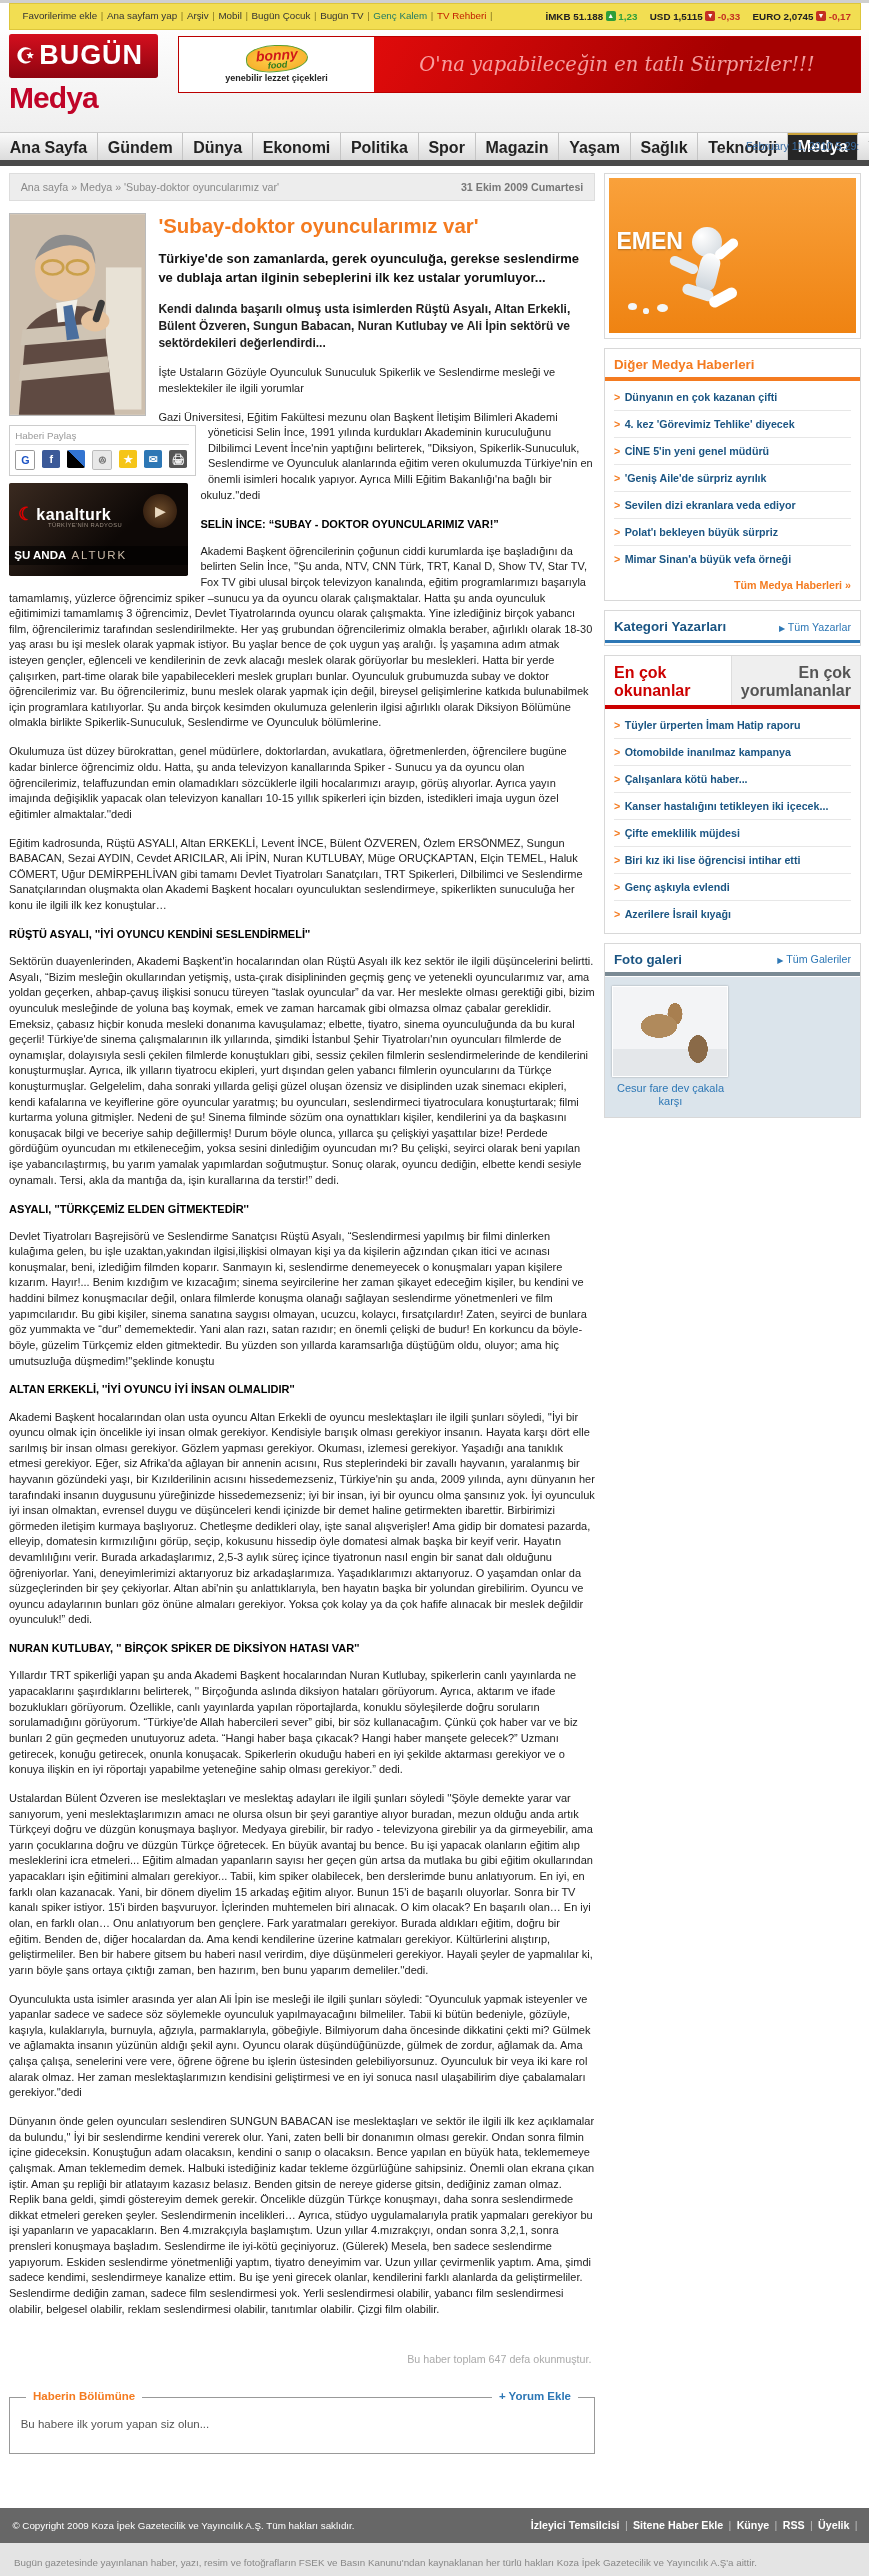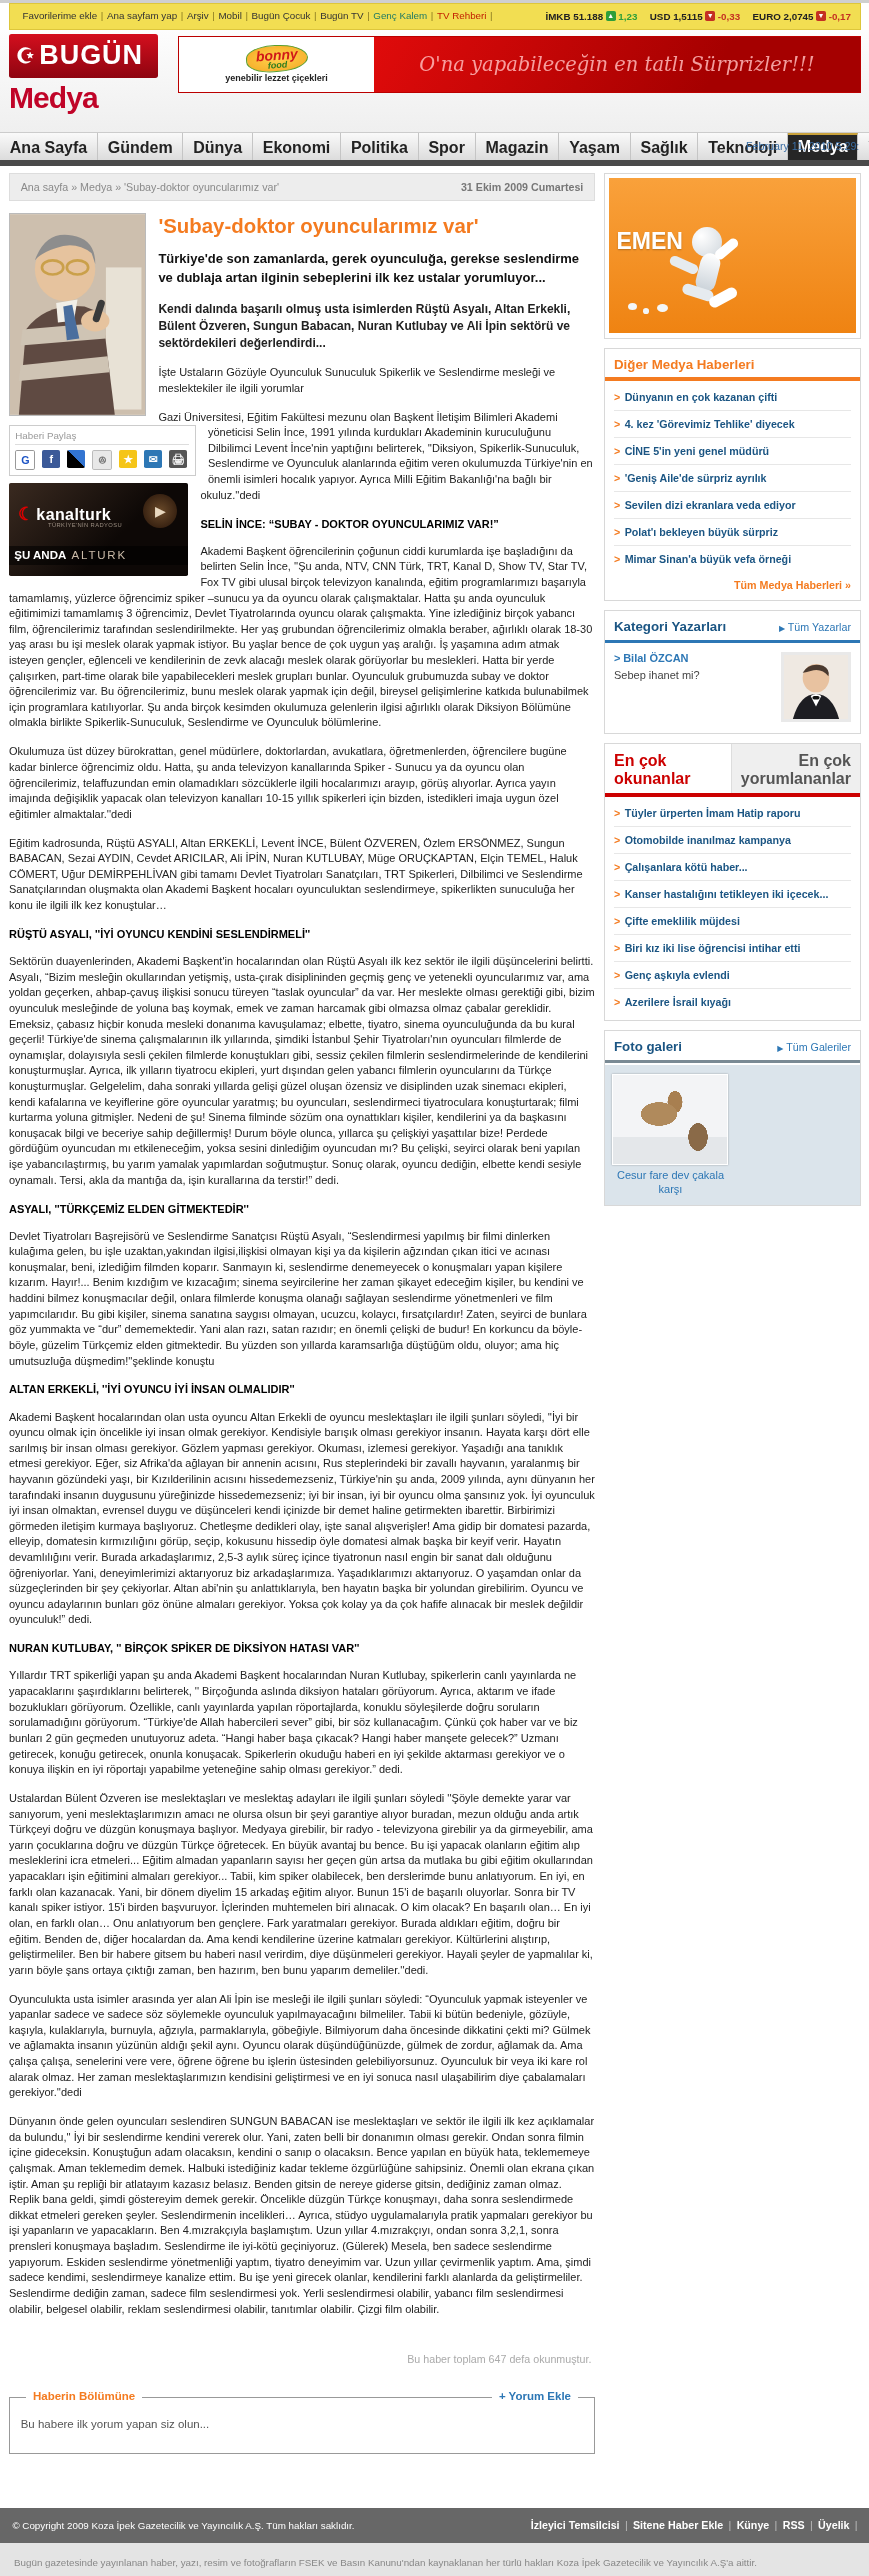--- a/index.html
+++ b/index.html
@@ -332,36 +332,20 @@
           </ul>
         <div class="sb-foot">Tüm Medya Haberleri »</div>
       </div>
 
       <div class="sbox">
         <div class="sb-head">
           <span class="sb-title-bl">Kategori Yazarları</span>
           <span class="sb-all"><span class="tri">▶</span> <span>Tüm Yazarlar</span></span>
         </div>
         <div class="bar blue"></div>
-        <div class="author-row">
-          <div>
-            <div class="author-name"><span class="gt">&gt;</span><span>Bilal ÖZCAN</span></div>
-            <div class="author-art">Sebep ihanet mi?</div>
-          </div>
-          <div class="author-photo">
-            <svg width="64" height="64" viewBox="0 0 72 72" xmlns="http://www.w3.org/2000/svg">
-              <rect width="72" height="72" fill="#efe9e2"></rect>
-              <ellipse cx="36" cy="26" rx="15" ry="16" fill="#e8c2a0"></ellipse>
-              <path d="M21 20 Q28 8 44 12 Q52 16 50 24 Q42 14 30 18 Q24 20 21 20 Z" fill="#4a3a30"></path>
-              <path d="M10 72 Q18 44 36 44 Q54 44 62 72 Z" fill="#1d1d22"></path>
-              <path d="M30 46 L36 58 L42 46 Q36 42 30 46 Z" fill="#fff"></path>
-              <rect x="32" y="46" width="8" height="4" rx="2" fill="#111"></rect>
-            </svg>
-          </div>
-        </div>
       </div>
 
       <div class="sbox">
         <div class="tabs">
           <div class="tab active">En çok okunanlar</div>
           <div class="tab idle">En çok yorumlananlar</div>
         </div>
         <div class="bar red"></div>
         <ul class="slist">
 

